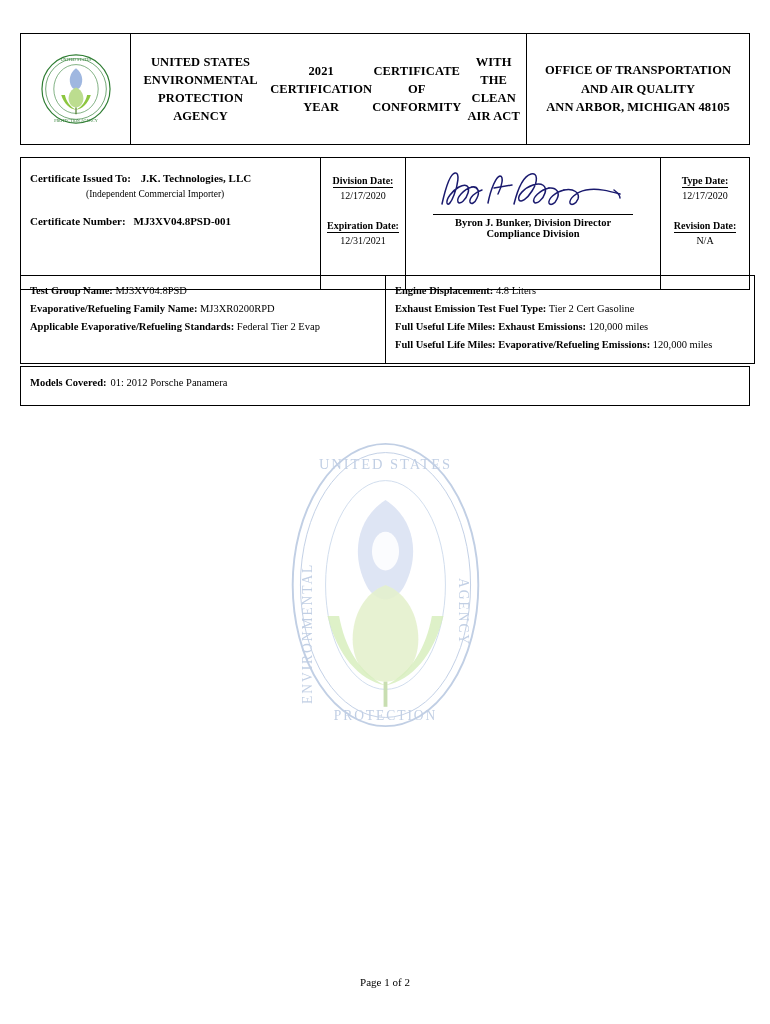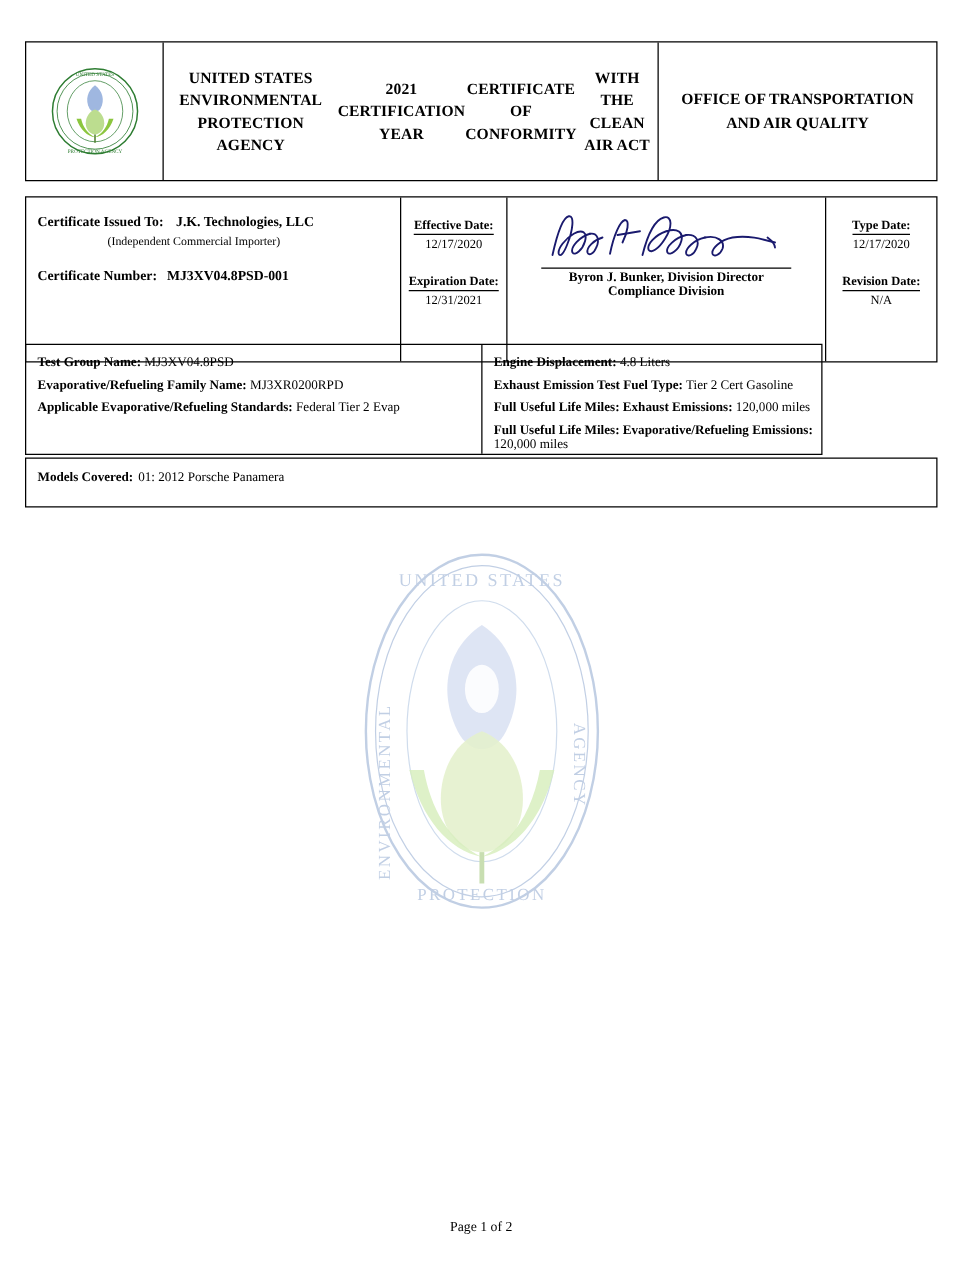--- a/index.html
+++ b/index.html
@@ -145,21 +145,21 @@
     top: 0px;
   }
   .sig-name { font-size: 10.5px; font-weight: bold; margin-top: 2px; }
   .sig-title { font-size: 10.5px; font-weight: bold; }
 
   
   .tg-block {
     position: absolute;
     left: 20px;
     top: 275px;
-    width: 638px;
+    width: 735px;
     height: 89px;
     border: 1px solid #000;
     box-sizing: border-box;
     display: flex;
   }
   .tg-left {
     width: 365px;
     box-sizing: border-box;
     border-right: 1px solid #000;
     padding: 9px 0 0 9px;
@@ -234,41 +234,42 @@
     </div>
     <div class="header-center-cell">
       <div>UNITED STATES ENVIRONMENTAL PROTECTION AGENCY</div>
       <div>2021 CERTIFICATION YEAR</div>
       <div>CERTIFICATE OF CONFORMITY</div>
       <div>WITH THE CLEAN AIR ACT</div>
     </div>
     <div class="header-right-cell">
       <div>OFFICE OF TRANSPORTATION</div>
       <div>AND AIR QUALITY</div>
+      <div>ANN ARBOR, MICHIGAN 48105</div>
     </div>
   </div>
 
   <div class="cert-block">
     <div class="cert-left">
       <div class="row1">
         <span class="lbl">Certificate Issued To:</span>
         <span class="lbl" style="padding-left:6px;">J.K. Technologies, LLC</span>
       </div>
       <div class="row2">
         <span class="small-note">(Independent Commercial Importer)</span>
       </div>
       <div class="row3">
         <span class="lbl">Certificate Number:</span>
         <span class="lbl" style="padding-left:4px;">MJ3XV04.8PSD-001</span>
       </div>
     </div>
 
     <div class="cert-dates">
       <div class="date-group">
-        <div class="date-label date-label-ul">Effective Date:</div>
+        <div class="date-label date-label-ul">Division Date:</div>
         <div class="date-value">12/17/2020</div>
       </div>
       <div class="date-group">
         <div class="date-label date-label-ul">Expiration Date:</div>
         <div class="date-value">12/31/2021</div>
       </div>
     </div>
 
     <div class="cert-sign">
       <div class="sig-area">

